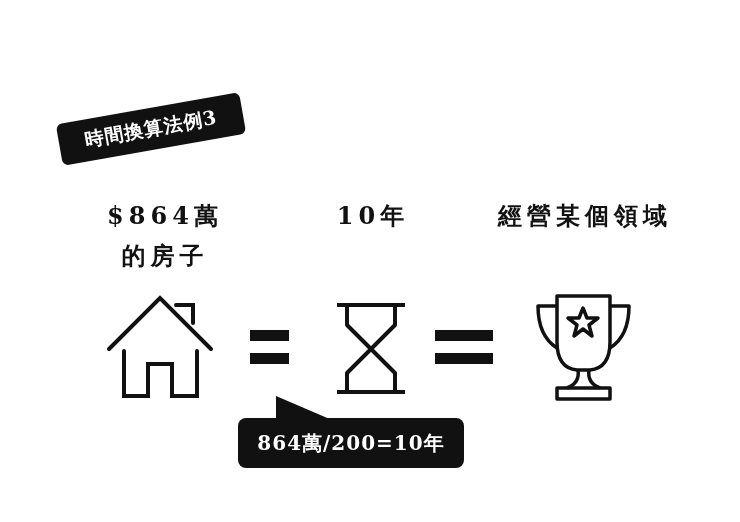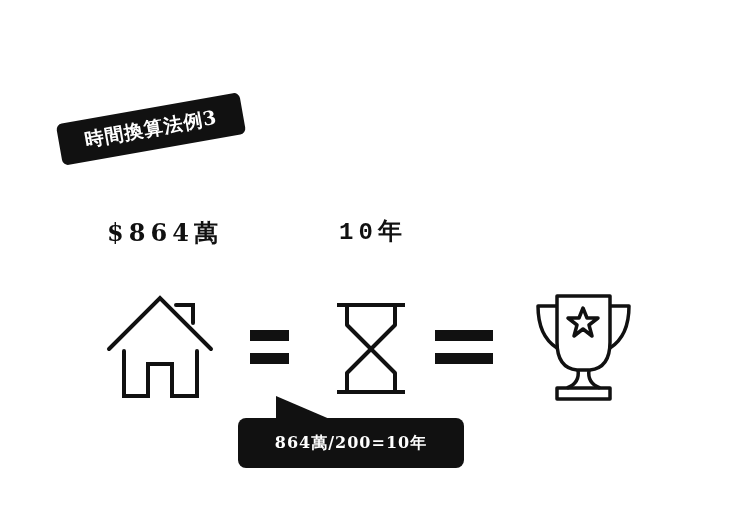--- a/index.html
+++ b/index.html
@@ -6,44 +6,46 @@
   body { width: 740px; height: 522px; position: relative; overflow: hidden;
          font-family: "DejaVu Serif", "Liberation Serif", serif; color: #111; }
   .tag { position: absolute; left: 58px; top: 108px; width: 186px; height: 42px;
          background: #111; color: #fff; border-radius: 6px;
          transform: rotate(-10deg); transform-origin: center;
          display: flex; align-items: center; justify-content: center;
          font-weight: bold; font-size: 19px; letter-spacing: 1px; }
   .caption { position: absolute; font-weight: bold; font-size: 24px; line-height: 40px;
              text-align: center; letter-spacing: 5px; white-space: nowrap; }
   .cap1 { left: 60px; width: 210px; top: 196px; }
-  .cap2 { left: 268px; width: 210px; top: 196px; font-family: Liberation Mono, monospace; }
+  .cap2 { left: 268px; width: 210px; top: 196px; }
   .cap3 { left: 470px; width: 230px; top: 196px; }
-  .caption div { height: 40px; margin-top: 17px; }
+  .caption div { height: 40px; }
   svg.icon { position: absolute; overflow: visible; }
   .eq { position: absolute; background: #111; height: 11px; }
   .bubble { position: absolute; left: 238px; top: 418px; width: 226px; height: 50px;
             background: #111; color: #fff; border-radius: 8px;
             display: flex; align-items: center; justify-content: center;
-            font-weight: bold; font-size: 16px; letter-spacing: 1px; }
+            font-weight: bold; font-size: 20px; letter-spacing: 1px; }
 </style>
 </head>
 <body>
 
 <div class="tag">
   <span>時間換算法例3</span>
 </div>
 
 <div class="caption cap1">
   <div>$864萬</div>
+  <div>的房子</div>
 </div>
 <div class="caption cap2">
   <div>10年</div>
 </div>
 <div class="caption cap3">
+  <div>經營某個領域</div>
 </div>
 
 <svg class="icon" style="left:0;top:0;" width="740" height="522">
   <g fill="none" stroke="#111" stroke-width="4" stroke-linecap="round" stroke-linejoin="miter">
     <polyline points="109,349 160,298 211,349"></polyline>
     <polyline points="176,305 193,305 193,323"></polyline>
     <polyline points="124,351 124,396 148,396 148,364 172,364 172,396 197,396 197,351"></polyline>
   </g>
 </svg>
 

